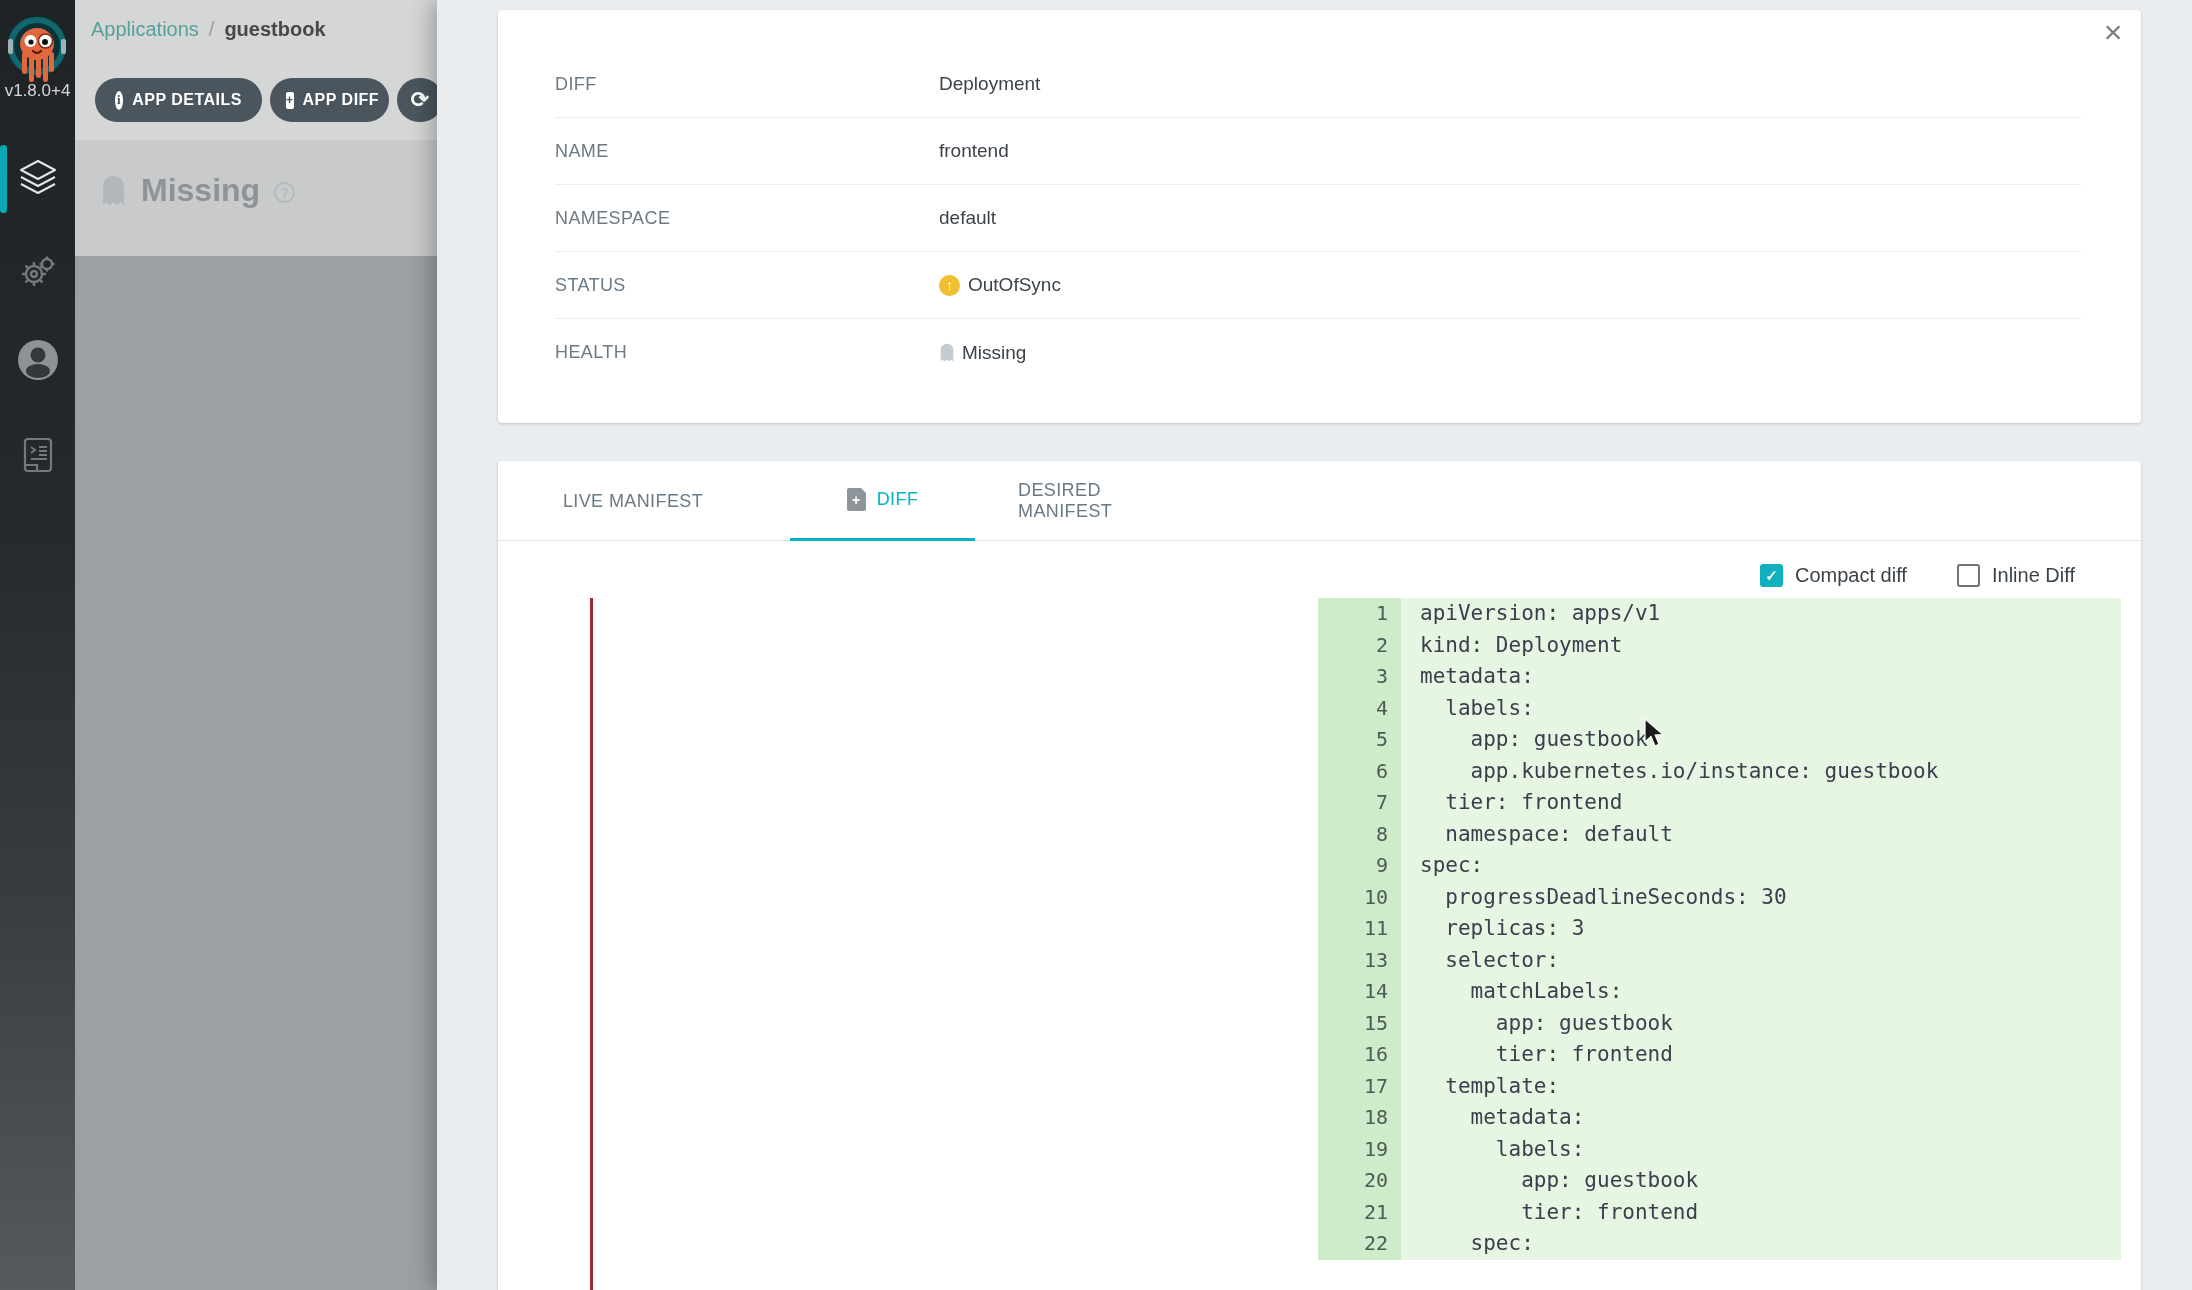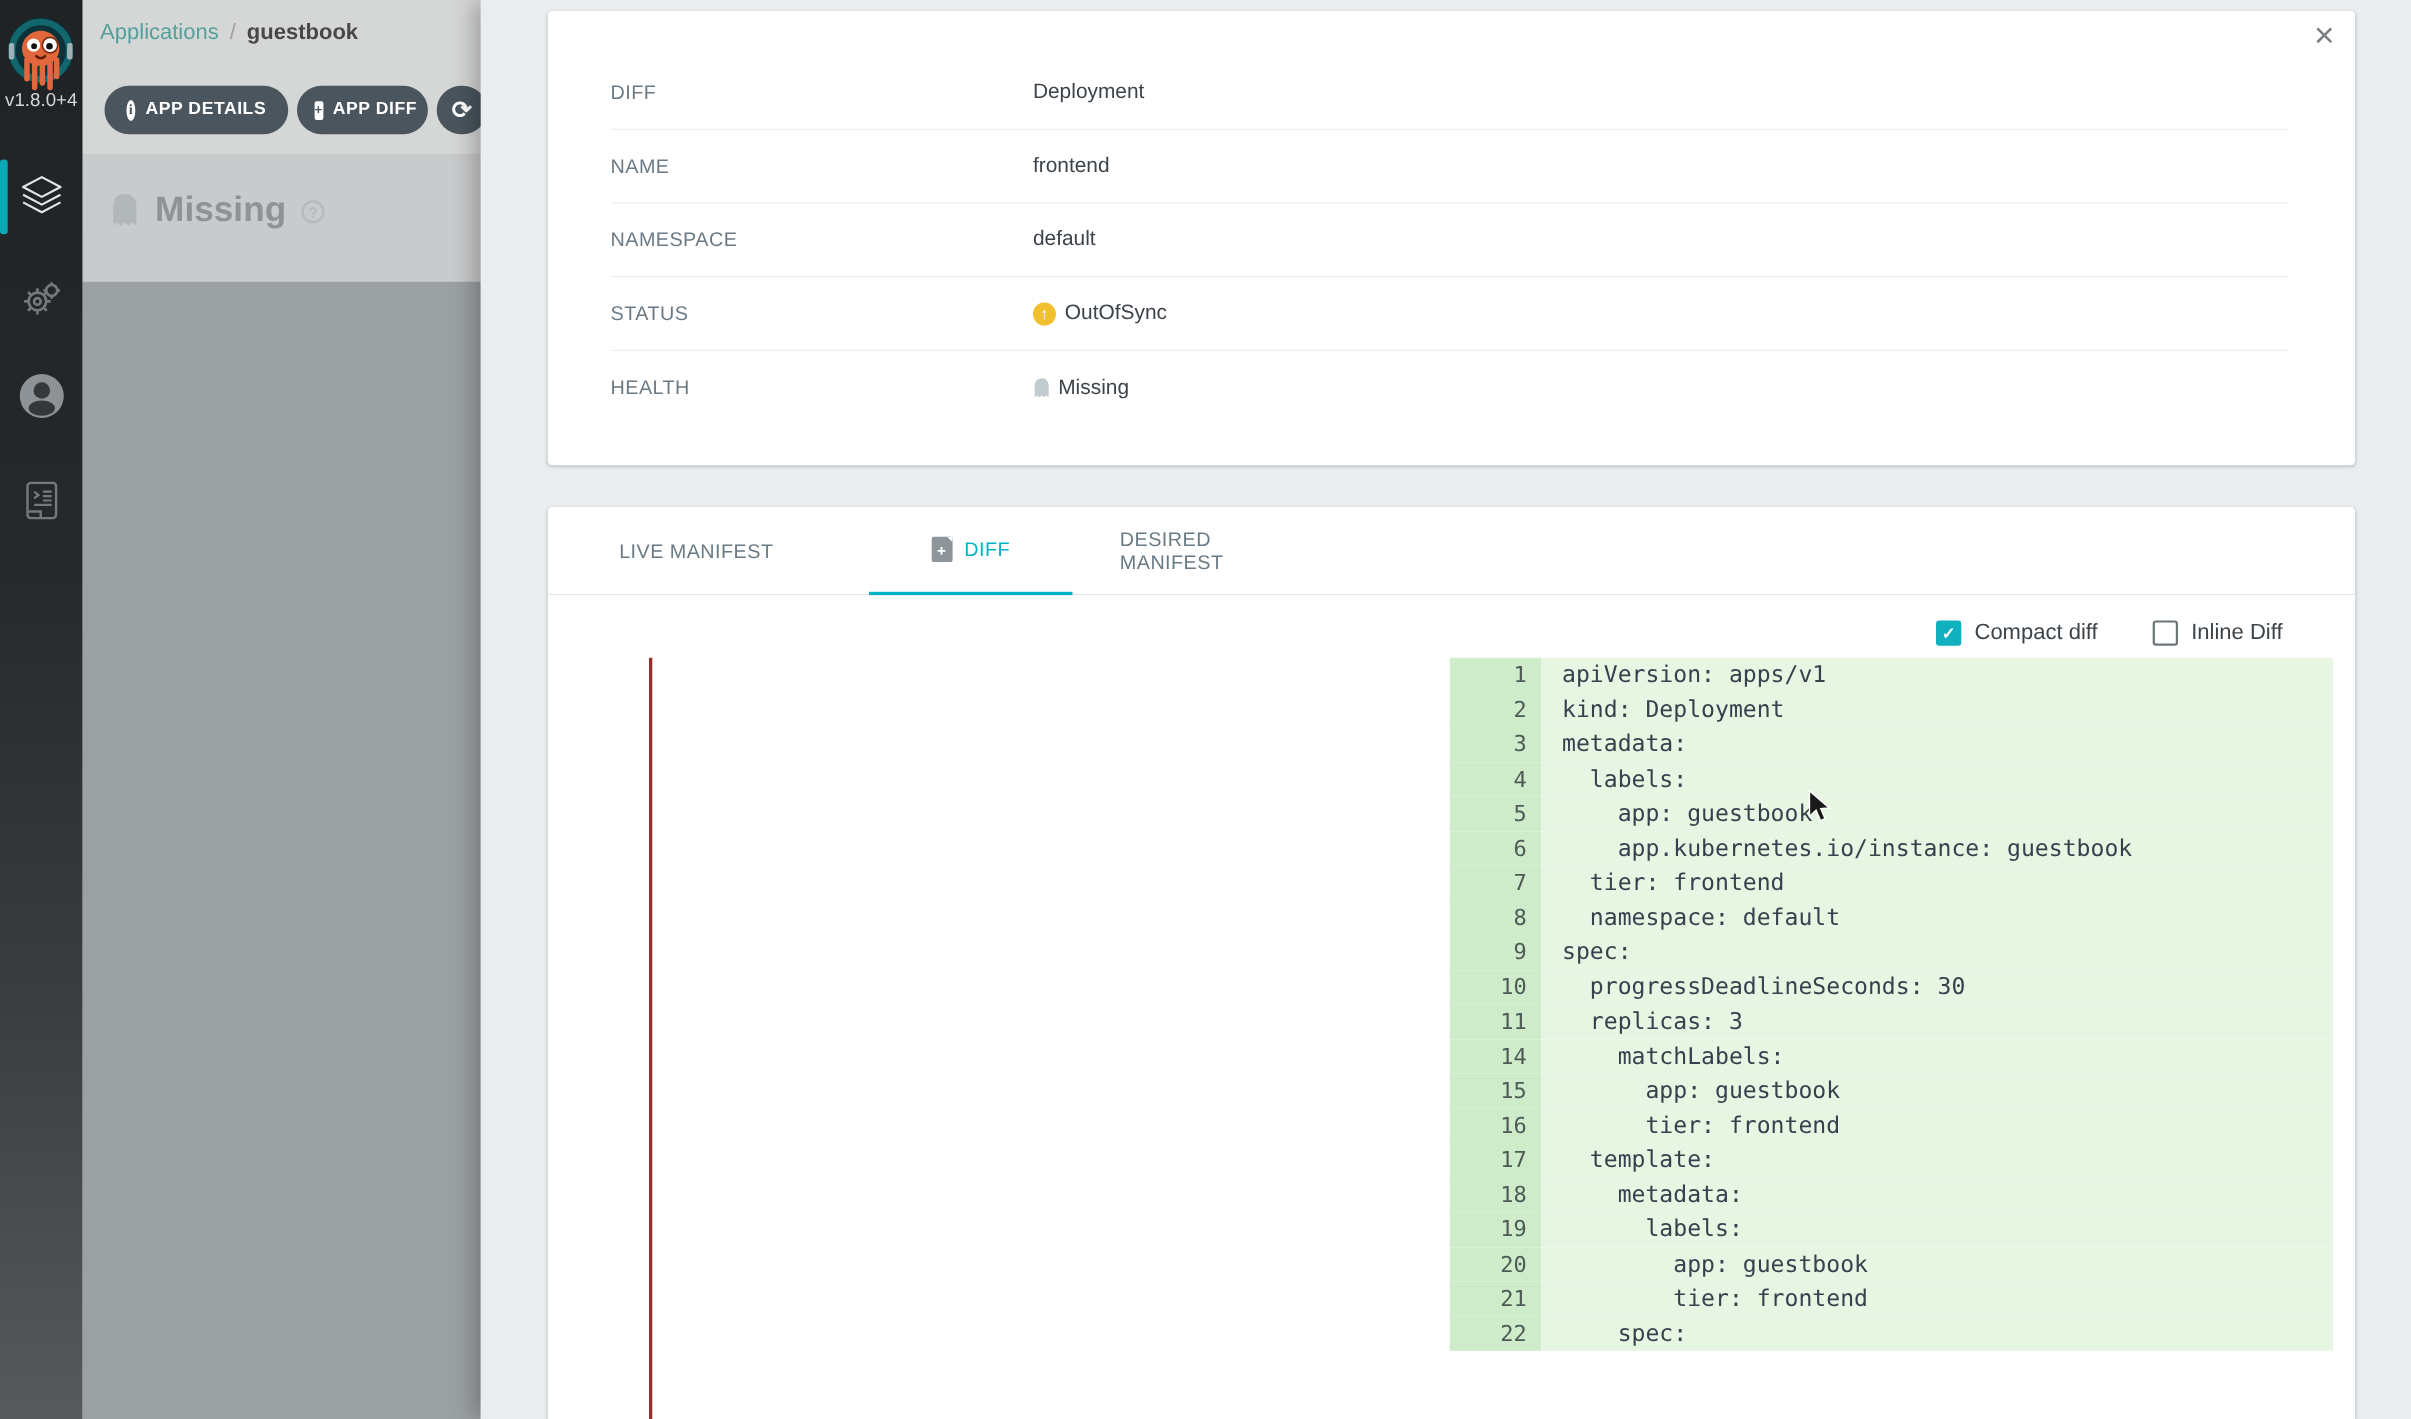--- a/index.html
+++ b/index.html
@@ -304,20 +304,24 @@
             </div>
             <div class="dline">
               <div class="dnum">10</div>
               <div class="dcode">  progressDeadlineSeconds: 30</div>
             </div>
             <div class="dline">
               <div class="dnum">11</div>
               <div class="dcode">  replicas: 3</div>
             </div>
             <div class="dline">
+              <div class="dnum">13</div>
+              <div class="dcode">  selector:</div>
+            </div>
+            <div class="dline">
               <div class="dnum">14</div>
               <div class="dcode">    matchLabels:</div>
             </div>
             <div class="dline">
               <div class="dnum">15</div>
               <div class="dcode">      app: guestbook</div>
             </div>
             <div class="dline">
               <div class="dnum">16</div>
               <div class="dcode">      tier: frontend</div>

